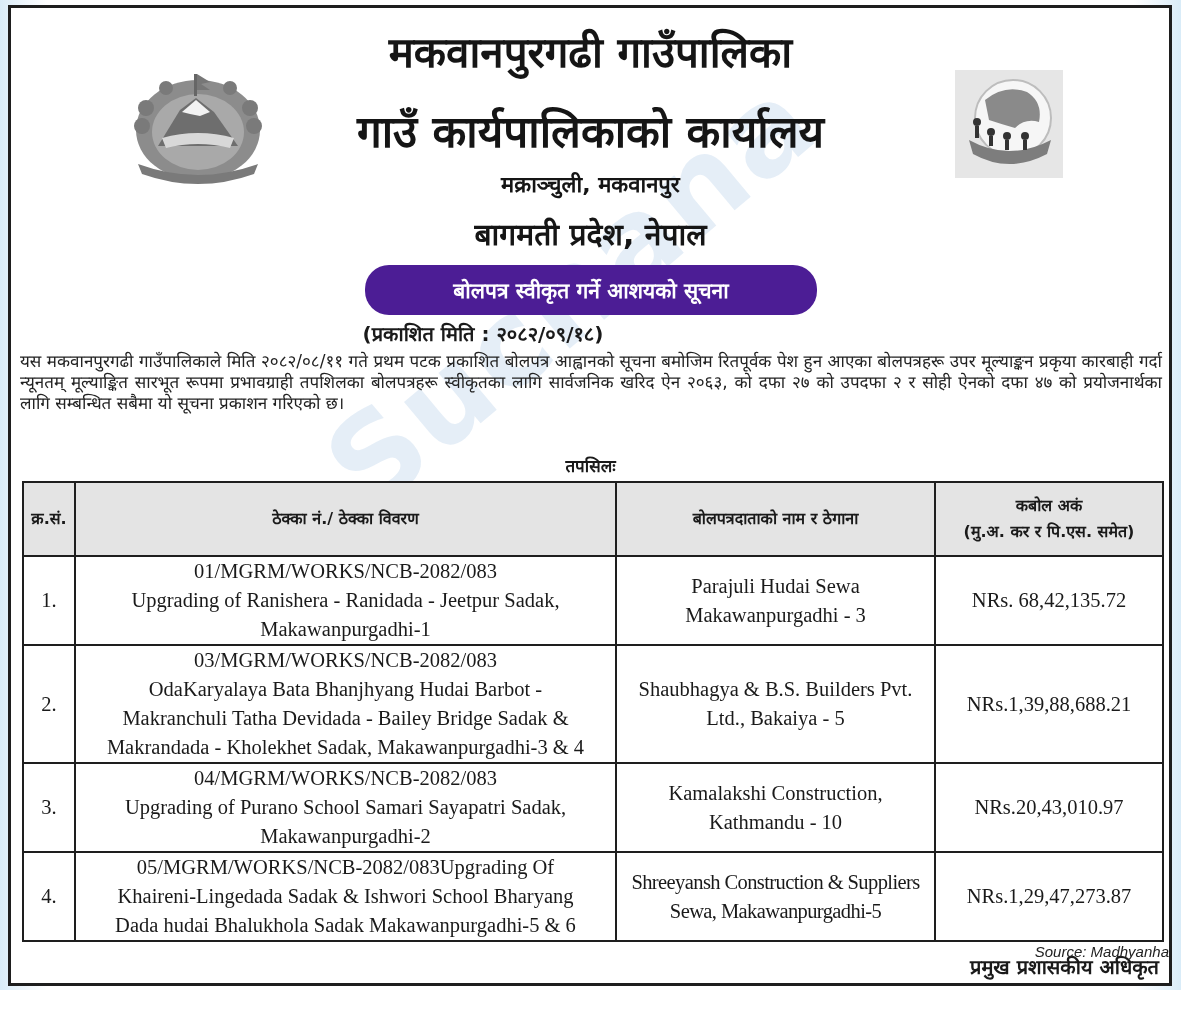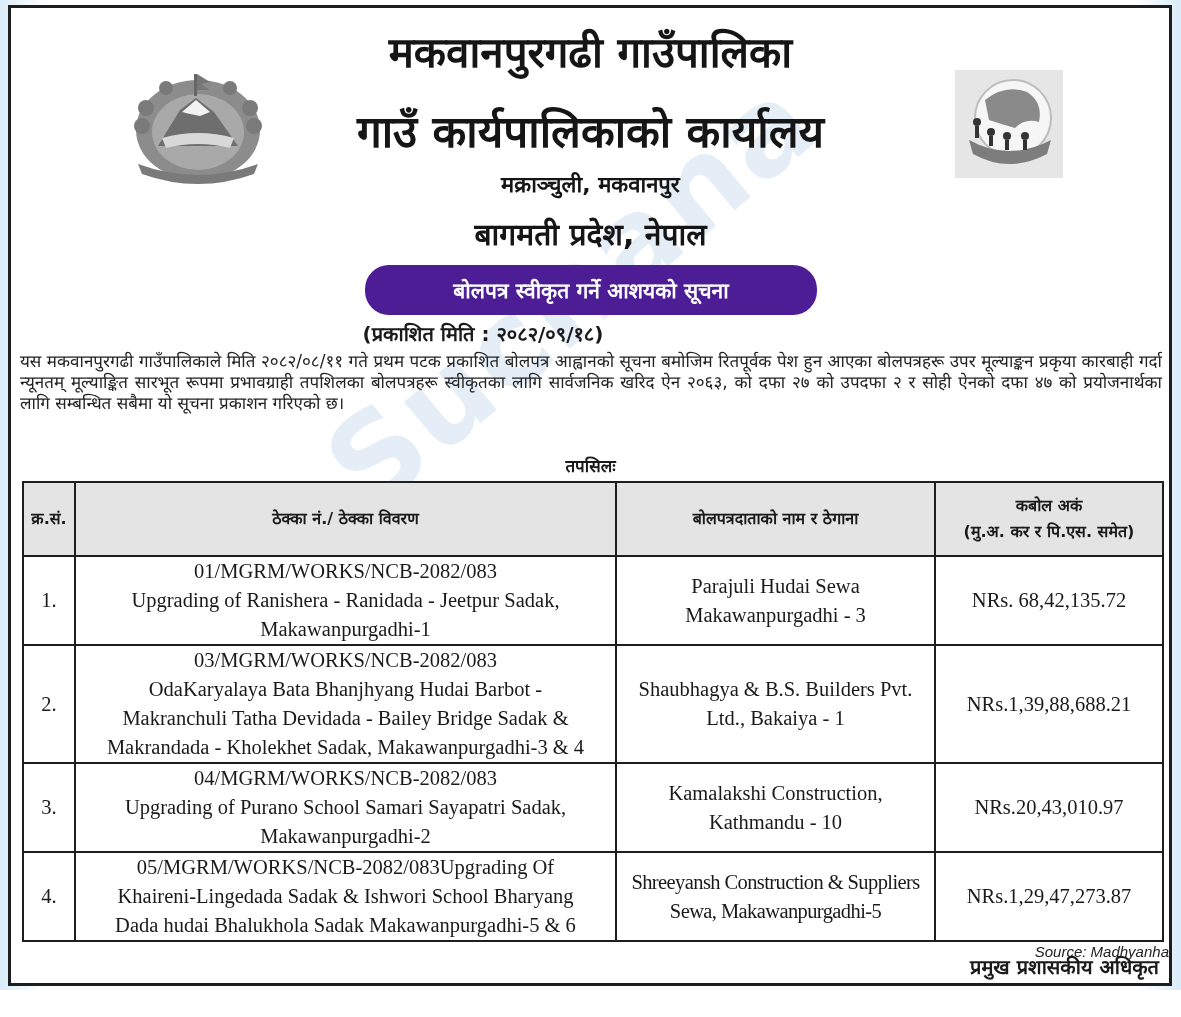--- a/index.html
+++ b/index.html
@@ -181,21 +181,21 @@
     <tr class="r2">
       <td>2.</td>
       <td>
         <span class="line">03/MGRM/WORKS/NCB-2082/083</span>
         <span class="line">OdaKaryalaya Bata Bhanjhyang Hudai Barbot -</span>
         <span class="line">Makranchuli Tatha Devidada - Bailey Bridge Sadak &amp;</span>
         <span class="line">Makrandada - Kholekhet Sadak, Makawanpurgadhi-3 &amp; 4</span>
       </td>
       <td>
         <span class="line">Shaubhagya &amp; B.S. Builders Pvt.</span>
-        <span class="line">Ltd., Bakaiya - 1</span>
+        <span class="line">Ltd., Bakaiya - 5</span>
       </td>
       <td>NRs.1,39,88,688.21</td>
     </tr>
     <tr class="r3">
       <td>3.</td>
       <td>
         <span class="line">04/MGRM/WORKS/NCB-2082/083</span>
         <span class="line">Upgrading of Purano School Samari Sayapatri Sadak,</span>
         <span class="line">Makawanpurgadhi-2</span>
       </td>

